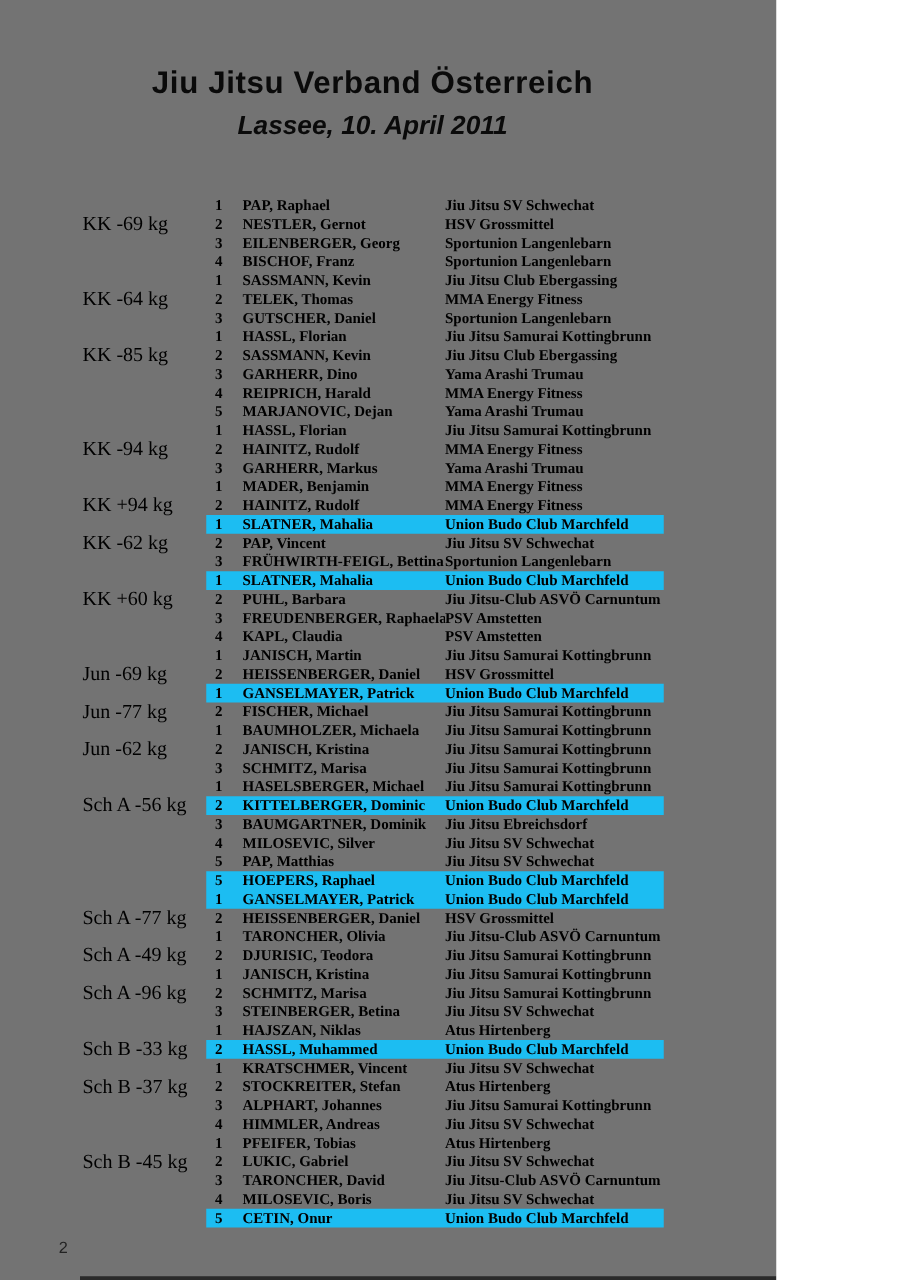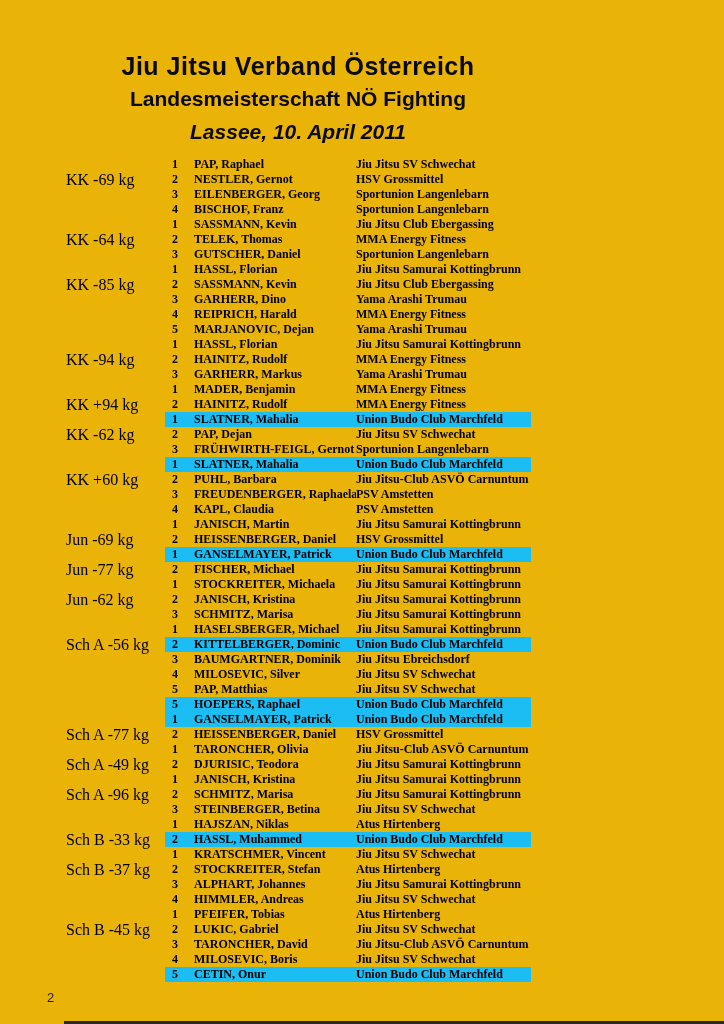--- a/index.html
+++ b/index.html
@@ -2,23 +2,23 @@
 <html><head>
 <meta charset="utf-8">
 <style>
   html, body {
     margin: 0;
     padding: 0;
     background: #ffffff;
   }
   .page {
     position: relative;
-    width: 724px;
+    width: 621px;
     height: 1024px;
-    background: #eab308;
+    background: #737373;
     overflow: hidden;
     font-family: "Liberation Serif", serif;
     color: #000;
   }
   .header {
     position: absolute;
     top: 52px;
     left: 66px;
     width: 464px;
     text-align: center;
@@ -111,21 +111,20 @@
     background: #2a2a2a;
   }
 </style>
 </head>
 <body>
 
 <div class="page">
 
   <div class="header">
     <div class="title-main">Jiu Jitsu Verband Österreich</div>
-    <div class="title-sub">Landesmeisterschaft NÖ Fighting</div>
     <div class="title-event">Lassee, 10. April 2011</div>
   </div>
 
   <div class="results">
       <div class="row">
         <span class="cat">KK -69 kg</span>
         <div class="entry">
           <span class="rank">1</span>
           <span class="name">PAP, Raphael</span>
           <span class="club">Jiu Jitsu SV Schwechat</span>
@@ -251,28 +250,28 @@
         <span class="cat">KK -62 kg</span>
         <div class="entry hl" style="background: rgb(28, 189, 242);">
           <span class="rank">1</span>
           <span class="name">SLATNER, Mahalia</span>
           <span class="club">Union Budo Club Marchfeld</span>
         </div>
       </div>
       <div class="row">
         <div class="entry">
           <span class="rank">2</span>
-          <span class="name">PAP, Dejan</span>
-          <span class="club">Jiu Jitsu SV Schwechat</span>
-        </div>
-      </div>
-      <div class="row">
-        <div class="entry">
-          <span class="rank">3</span>
-          <span class="name">FRÜHWIRTH-FEIGL, Gernot</span>
+          <span class="name">PAP, Vincent</span>
+          <span class="club">Jiu Jitsu SV Schwechat</span>
+        </div>
+      </div>
+      <div class="row">
+        <div class="entry">
+          <span class="rank">3</span>
+          <span class="name">FRÜHWIRTH-FEIGL, Bettina</span>
           <span class="club">Sportunion Langenlebarn</span>
         </div>
       </div>
       <div class="row">
         <span class="cat">KK +60 kg</span>
         <div class="entry hl" style="background: rgb(28, 189, 242);">
           <span class="rank">1</span>
           <span class="name">SLATNER, Mahalia</span>
           <span class="club">Union Budo Club Marchfeld</span>
         </div>
@@ -325,21 +324,21 @@
         <div class="entry">
           <span class="rank">2</span>
           <span class="name">FISCHER, Michael</span>
           <span class="club">Jiu Jitsu Samurai Kottingbrunn</span>
         </div>
       </div>
       <div class="row">
         <span class="cat">Jun -62 kg</span>
         <div class="entry">
           <span class="rank">1</span>
-          <span class="name">STOCKREITER, Michaela</span>
+          <span class="name">BAUMHOLZER, Michaela</span>
           <span class="club">Jiu Jitsu Samurai Kottingbrunn</span>
         </div>
       </div>
       <div class="row">
         <div class="entry">
           <span class="rank">2</span>
           <span class="name">JANISCH, Kristina</span>
           <span class="club">Jiu Jitsu Samurai Kottingbrunn</span>
         </div>
       </div>

